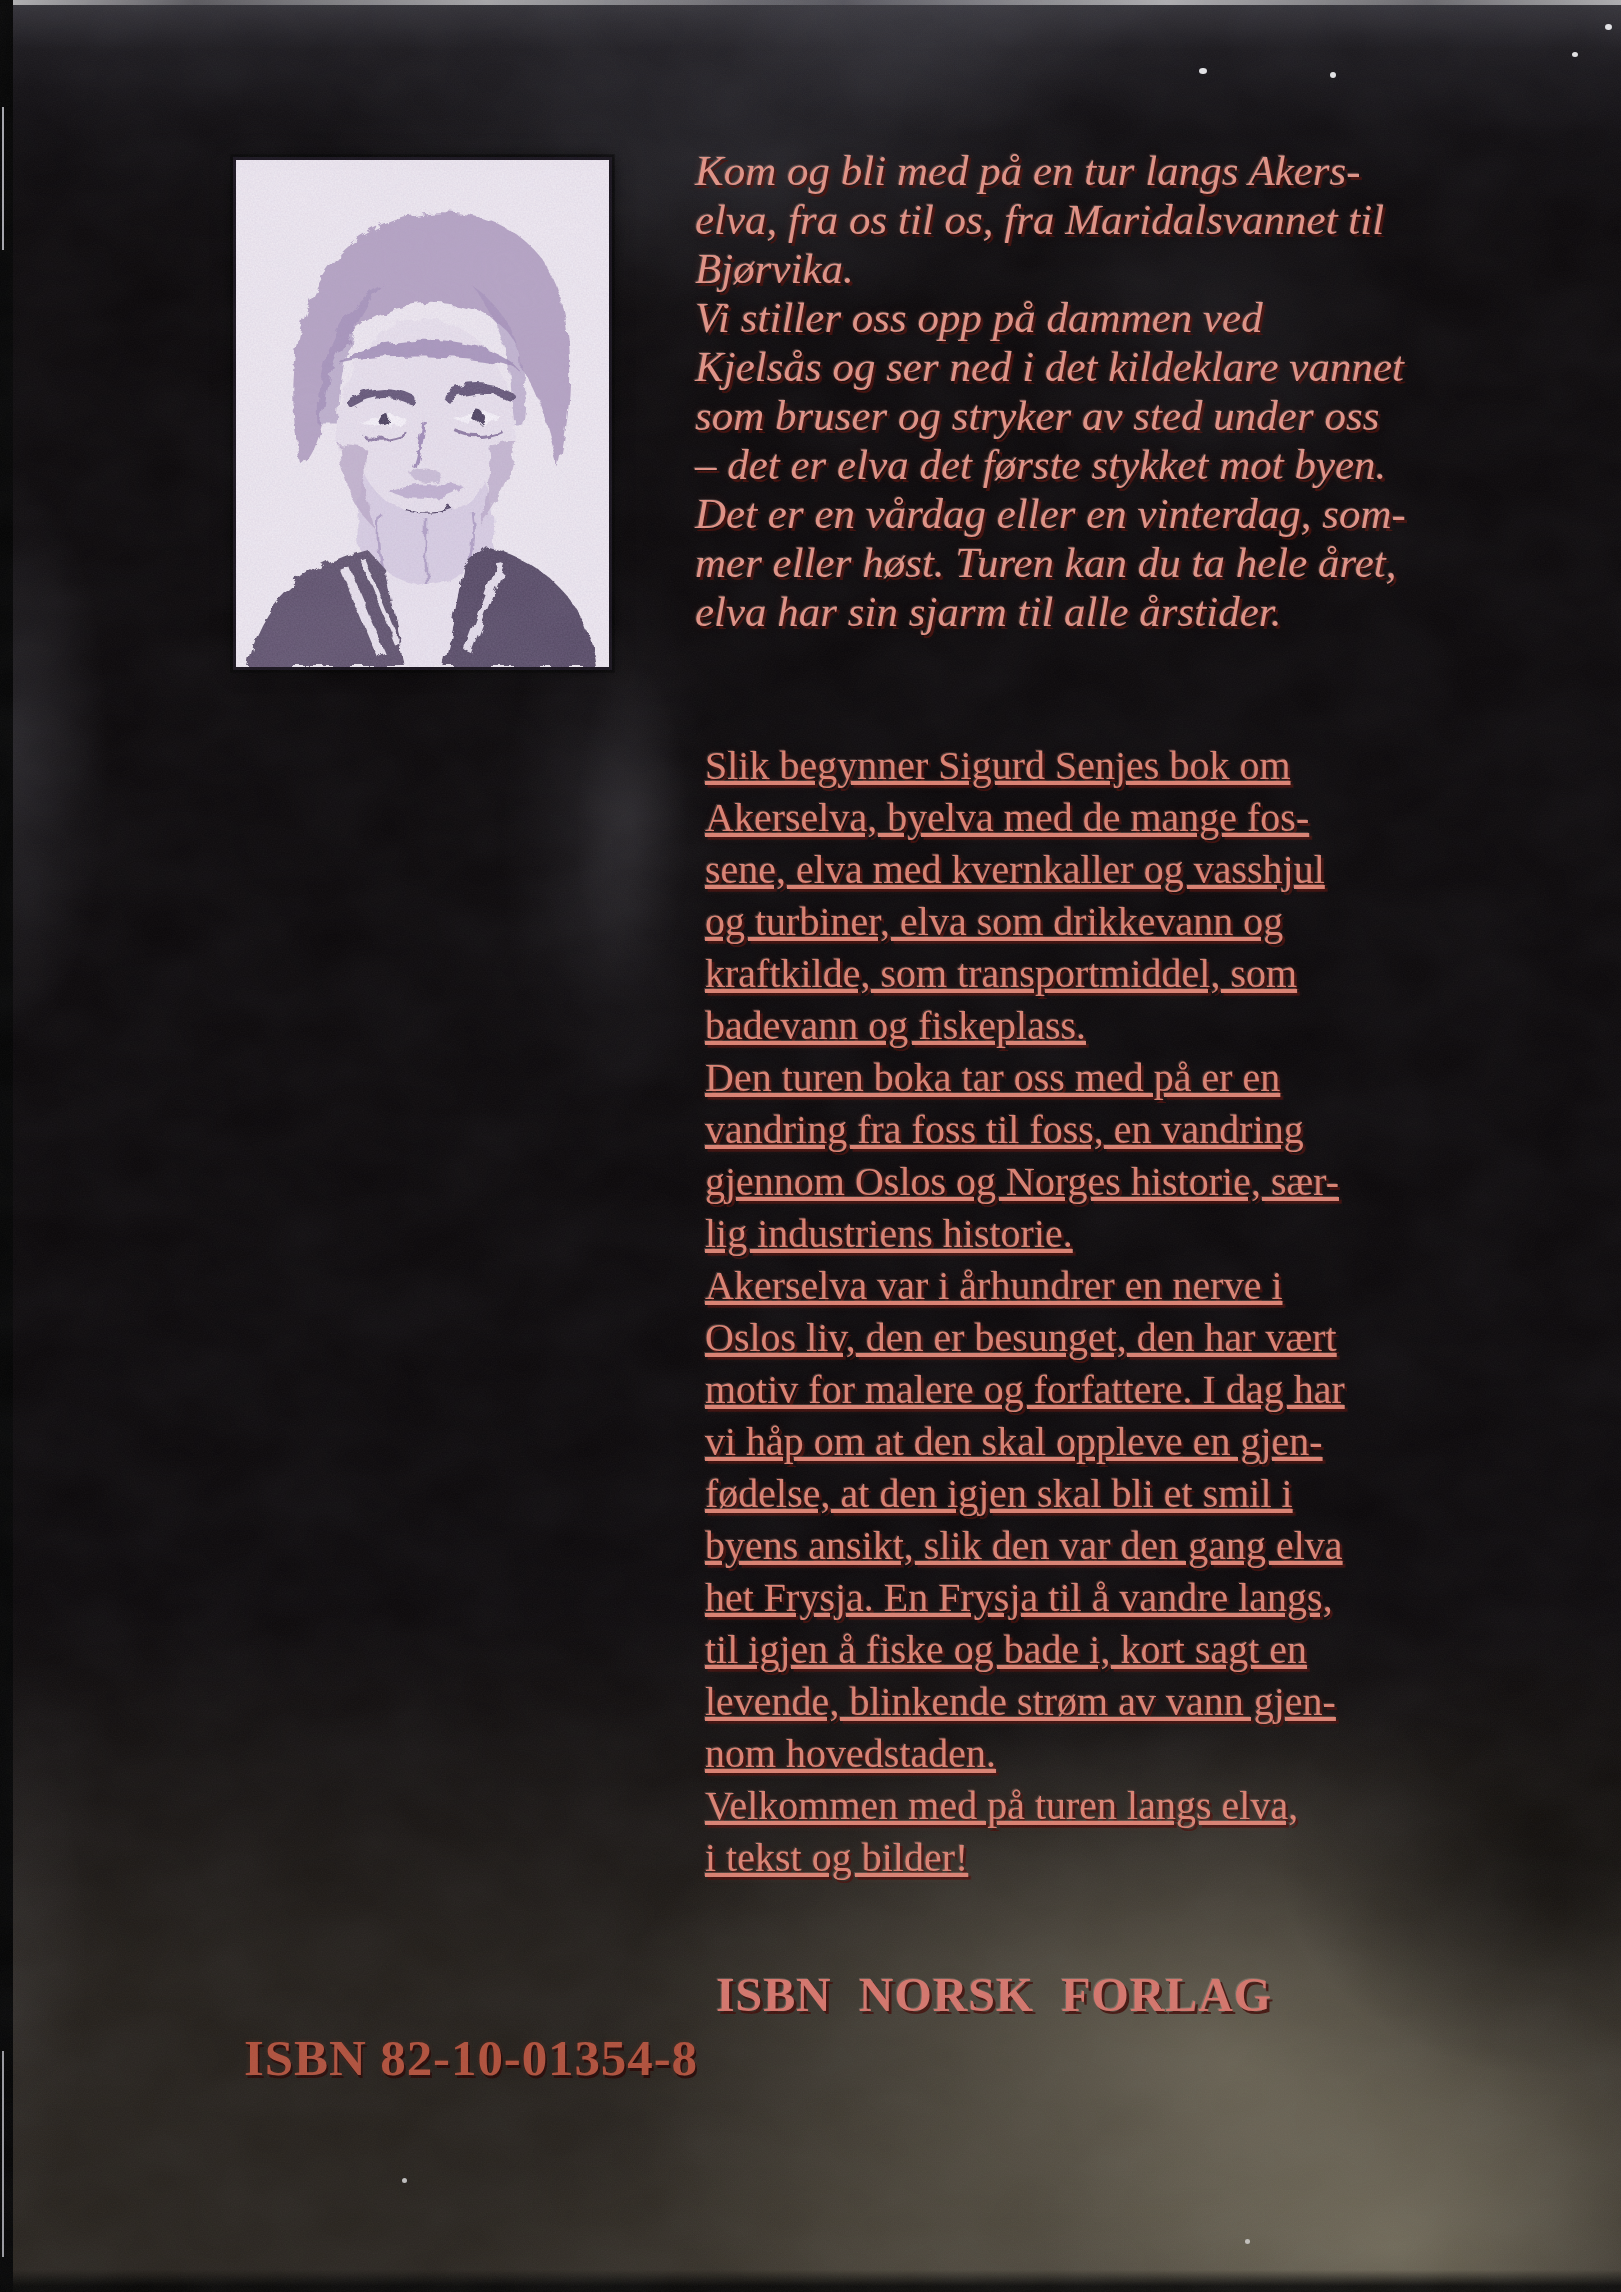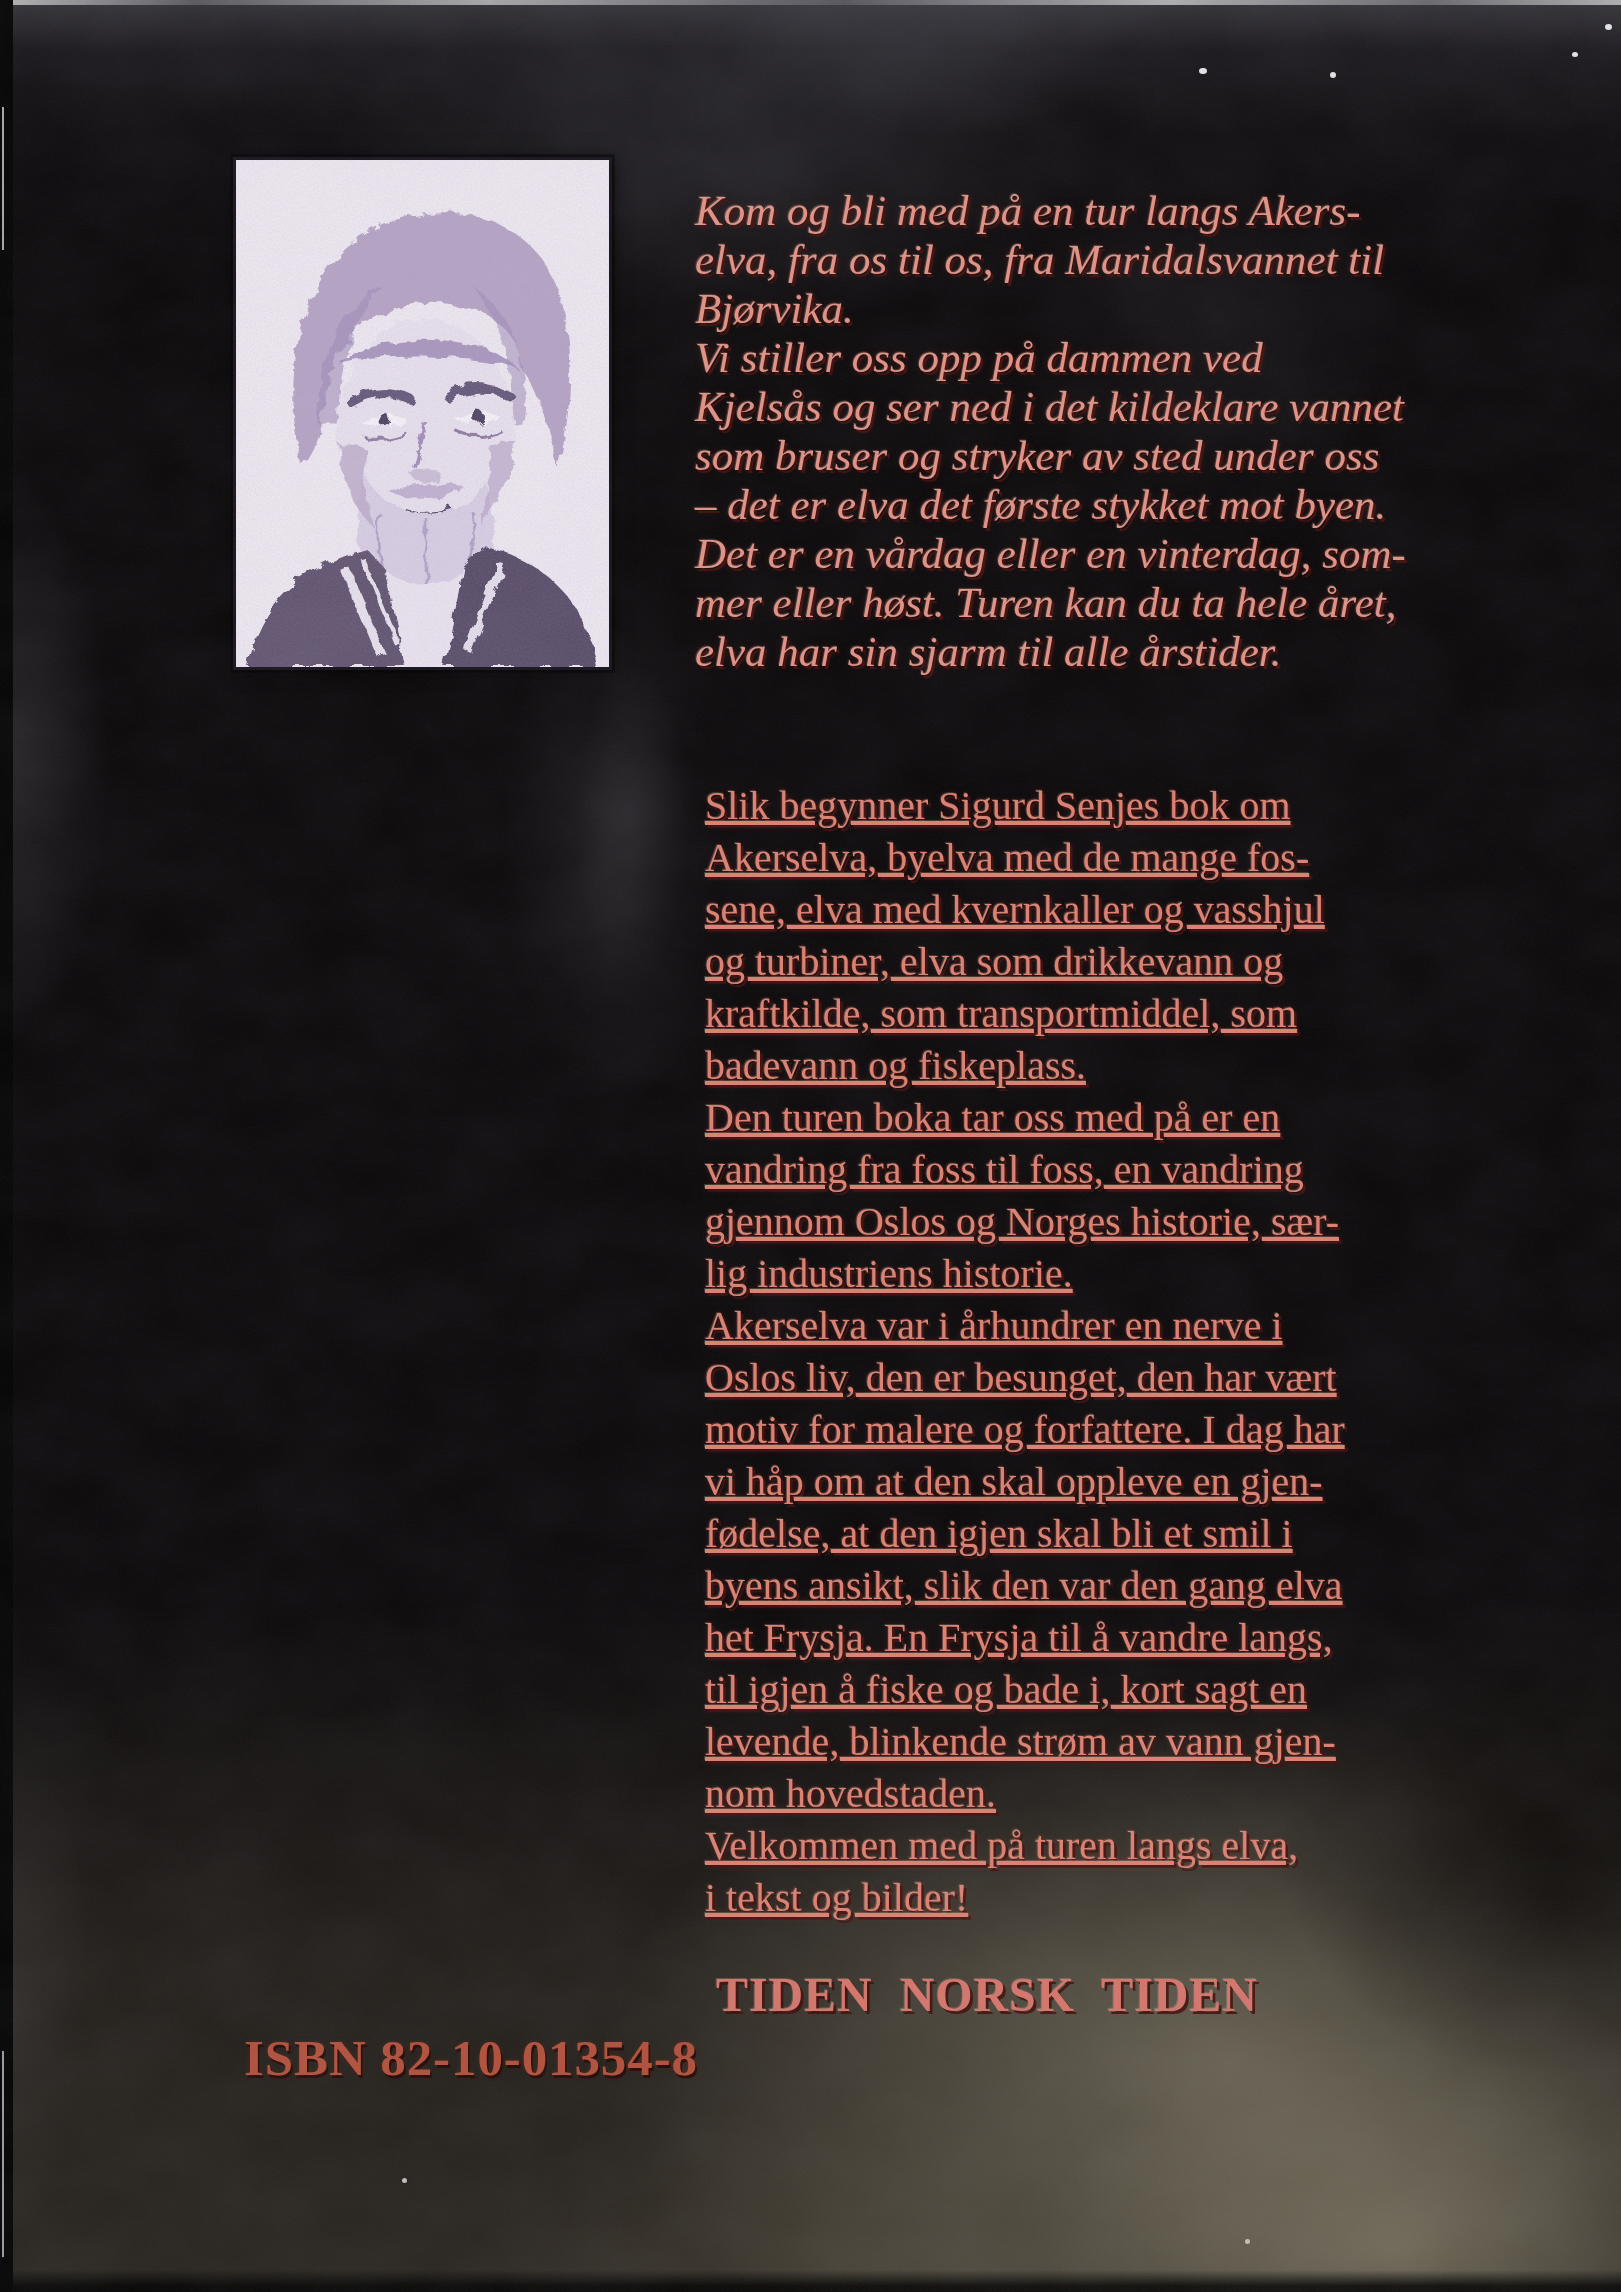--- a/index.html
+++ b/index.html
@@ -51,21 +51,21 @@
   .sp5{left:402px;top:2178px;width:5.4px;height:5.4px;opacity:.8;}
   .sp6{left:1245px;top:2239px;width:5.4px;height:4.5px;opacity:.7;}
 
   .portrait{
     position:absolute;left:233px;top:157px;width:379px;height:513px;
     background:#f2edf4;border:3.6px solid #16111b;box-sizing:border-box;
     box-shadow:0 0 0 2.7px rgba(0,0,0,.65), 0 0 16px rgba(0,0,0,.8);
   }
   .portrait svg{width:100%;height:100%;display:block;}
 
-  .textblock{position:absolute;white-space:pre-line;color:#db8273;margin-top:40px;}
+  .textblock{position:absolute;white-space:pre-line;color:#db8273;}
   .quote{
     left:695px;top:146px;width:896px;
     font-style:italic;font-size:43px;line-height:49px;color:#e19184;
     text-shadow:2.7px 2.7px 0 rgba(72,12,8,.8), -0.9px -0.9px 0.9px rgba(255,228,214,.22), 0 0 8px rgba(190,75,55,.22);
   }
   .blurb{
     left:705px;top:740px;width:905px;
     font-size:40px;line-height:52px;color:#db8070;
     text-shadow:2.7px 2.7px 0 rgba(70,12,8,.82), -0.9px -0.9px 0.9px rgba(255,226,210,.20), 0 0 7.2px rgba(195,78,58,.22);
     text-decoration:underline;
@@ -186,21 +186,21 @@
 vi håp om at den skal oppleve en gjen-
 fødelse, at den igjen skal bli et smil i
 byens ansikt, slik den var den gang elva
 het Frysja. En Frysja til å vandre langs,
 til igjen å fiske og bade i, kort sagt en
 levende, blinkende strøm av vann gjen-
 nom hovedstaden.
 Velkommen med på turen langs elva,
 i tekst og bilder!</div>
 
-  <div class="publisher">TIDEN NORSK TIDEN</div>
+  <div class="publisher">ISBN NORSK FORLAG</div>
 
   <div class="isbn">ISBN 82-10-01354-8</div>
 
   <svg class="noise" width="1621" height="2293" viewBox="0 0 1810 2560">
     <defs>
       <filter id="blotch" x="0" y="0" width="100%" height="100%">
         <feTurbulence type="fractalNoise" baseFrequency="0.010 0.014" numOctaves="3" seed="11"></feTurbulence>
         <feColorMatrix type="matrix" values="0 0 0 0 0.55  0 0 0 0 0.57  0 0 0 0 0.66  0 0 0 0.55 0"></feColorMatrix>
       </filter>
       <filter id="grain" x="0" y="0" width="100%" height="100%">

